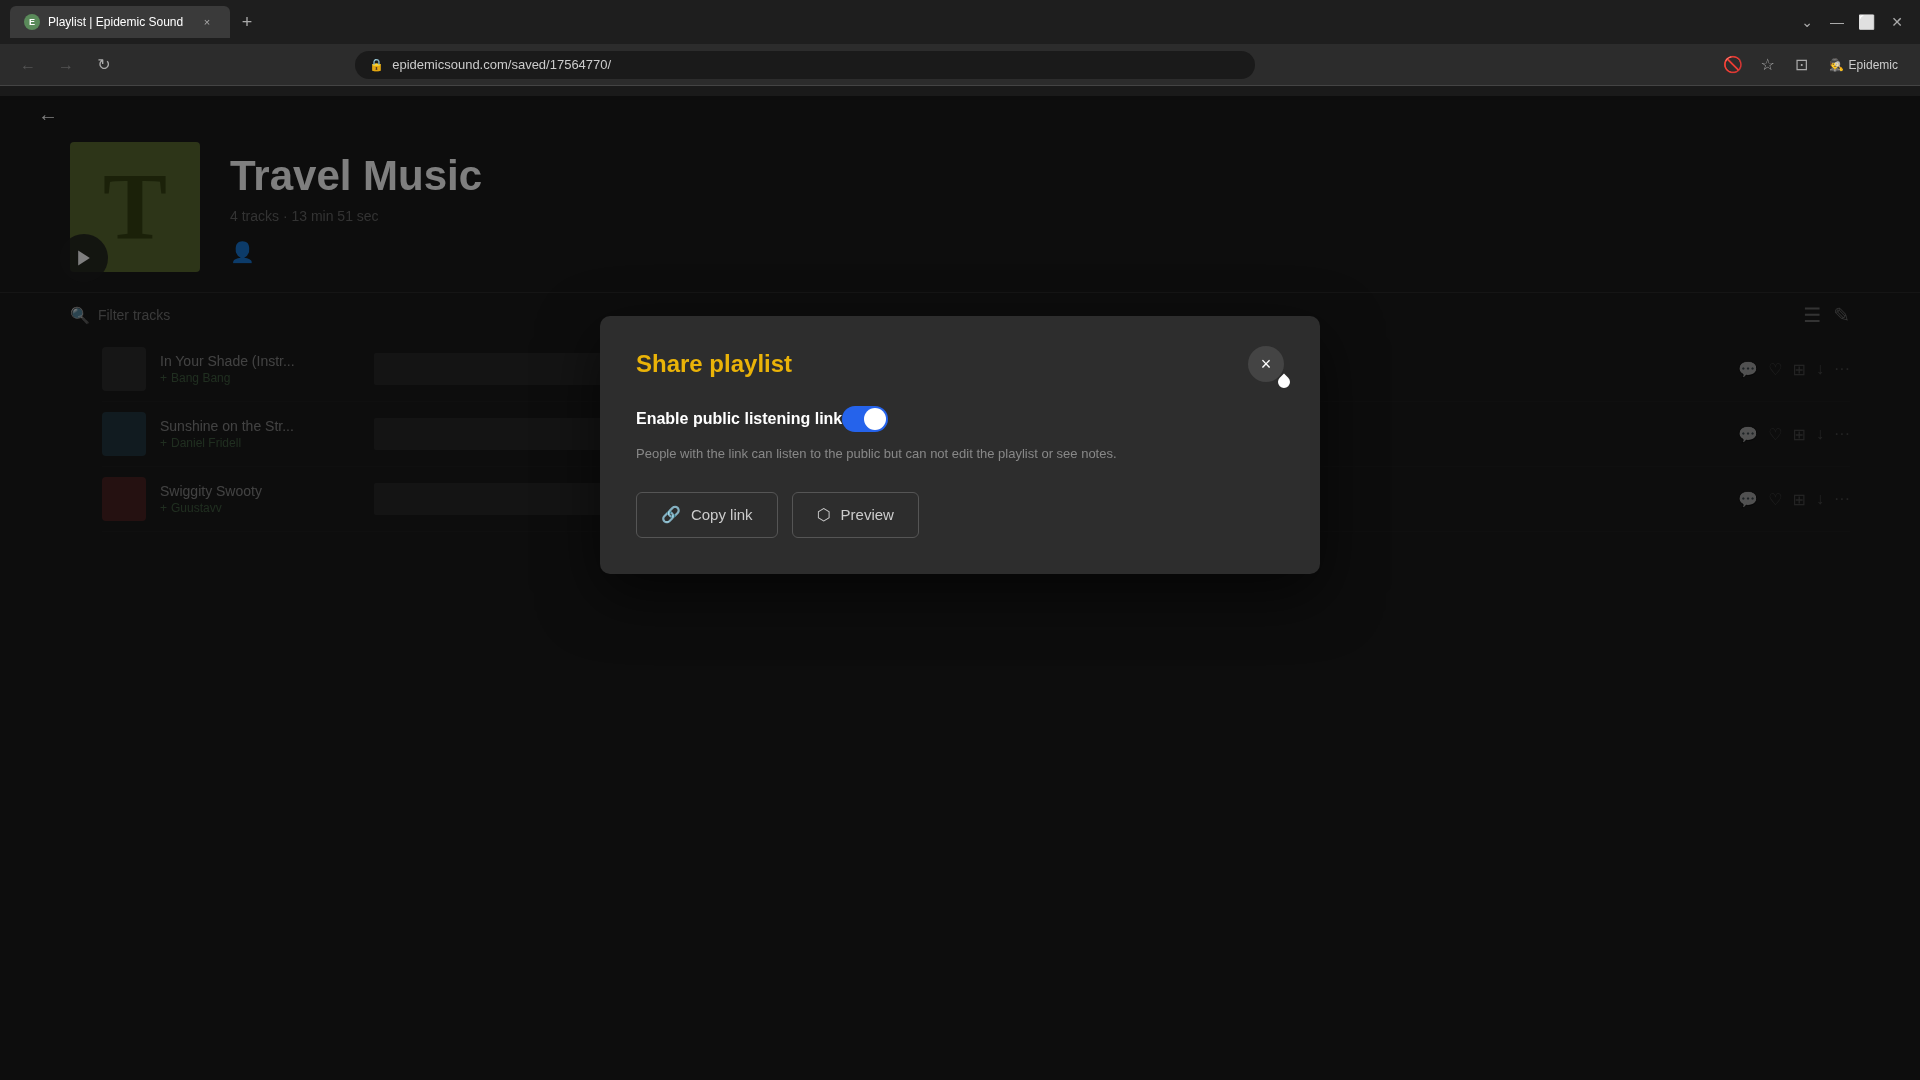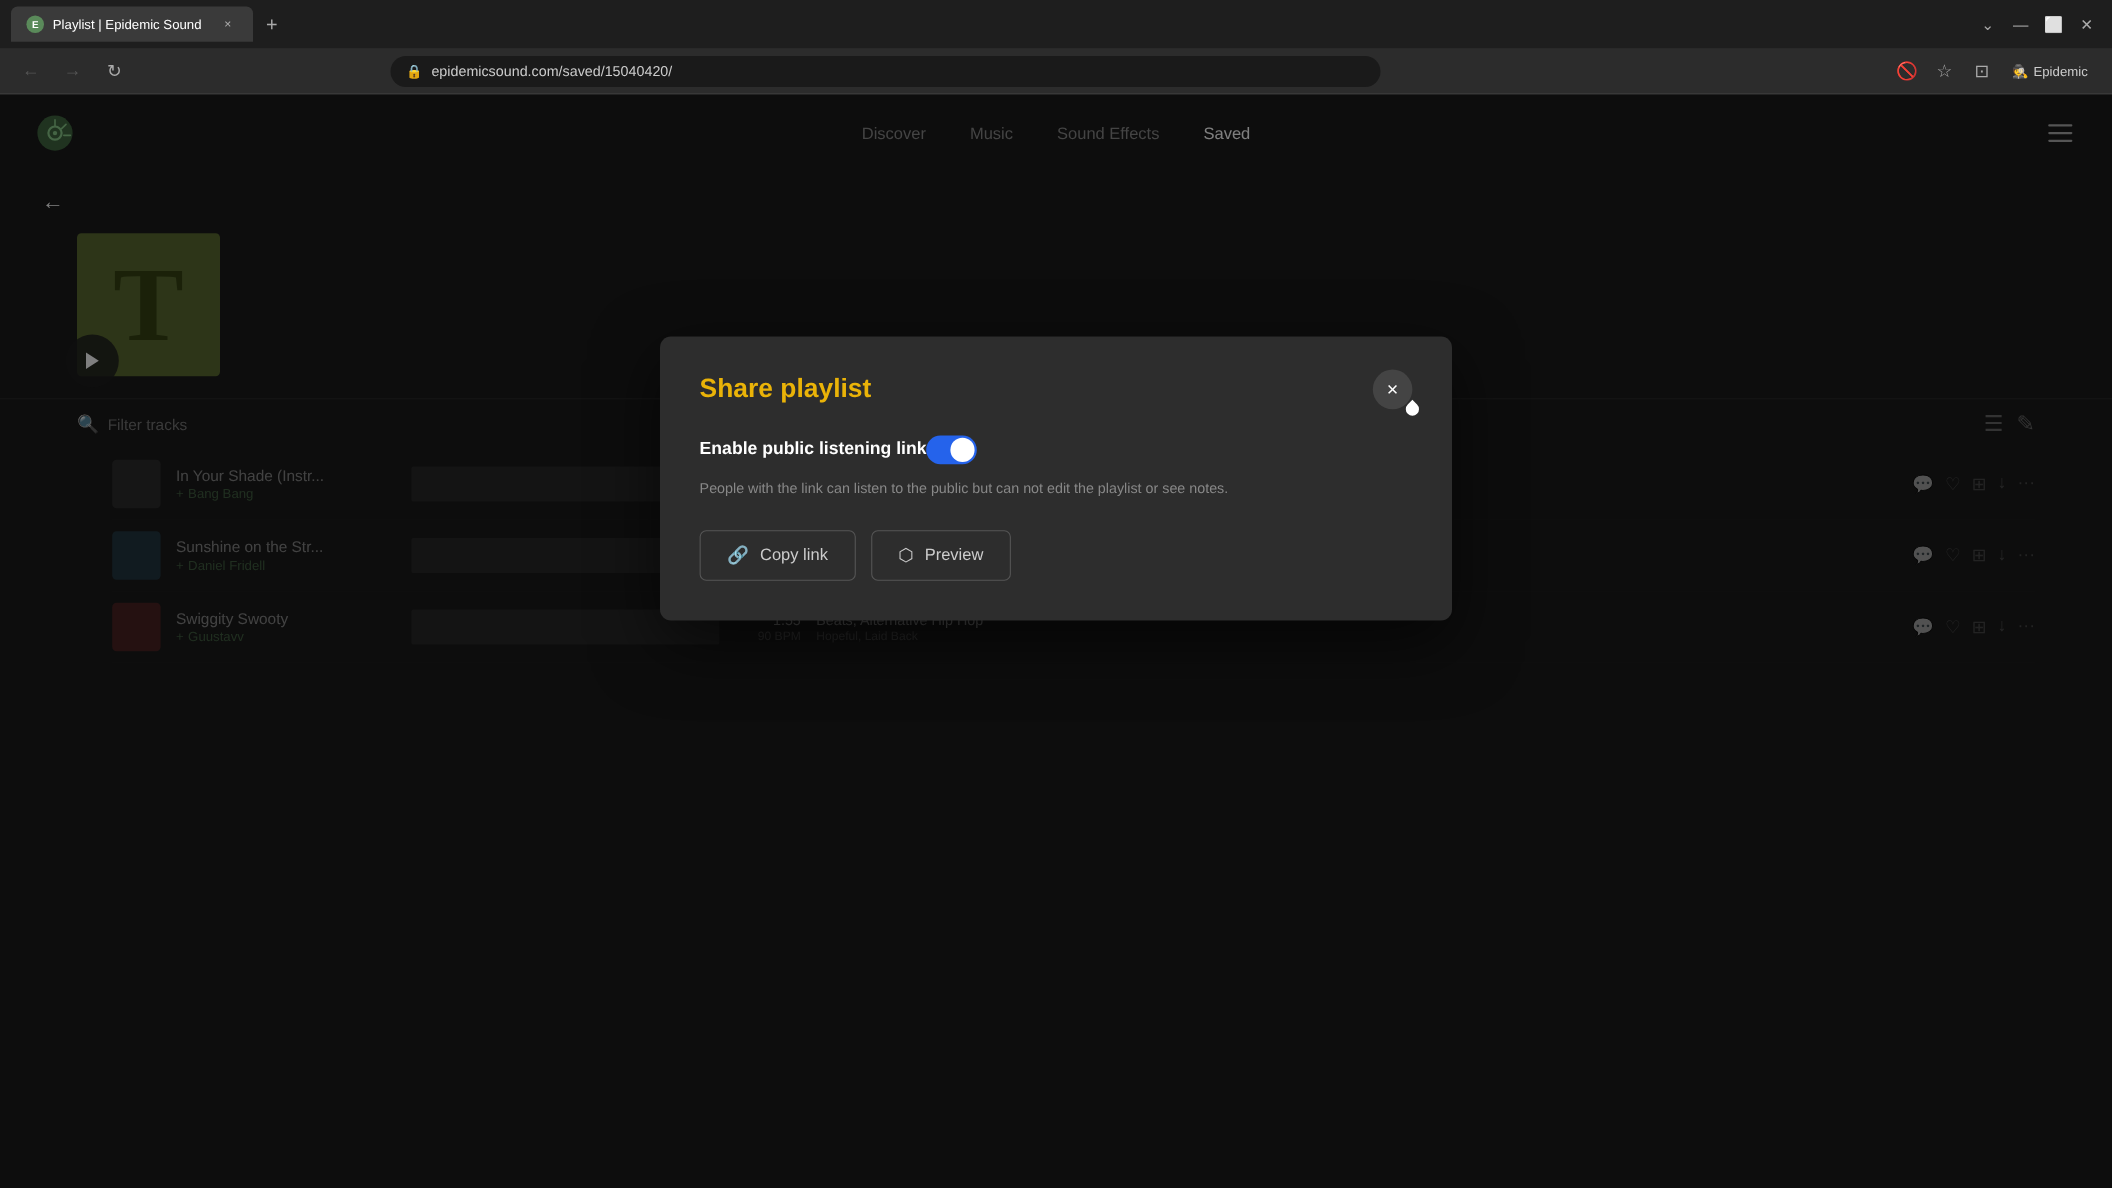--- a/index.html
+++ b/index.html
@@ -542,67 +542,53 @@
       <div class="close-btn">✕</div>
     </div>
   </div>
 
   <div class="address-bar-row">
     <div class="nav-btn disabled">←</div>
     <div class="nav-btn disabled">→</div>
     <div class="nav-btn">↻</div>
     <div class="address-bar">
       <span class="address-bar-icon">🔒</span>
-      <span class="address-text">epidemicsound.com/saved/15040420/</span>
+      <span class="address-text">epidemicsound.com/saved/17564770/</span>
     </div>
     <div class="address-bar-actions">
       <div class="address-action-btn">🚫</div>
       <div class="address-action-btn">☆</div>
       <div class="address-action-btn">⊡</div>
       <div class="incognito-badge">
         <span>🕵</span>
         <span>Epidemic</span>
       </div>
     </div>
   </div>
 </div>
 
 <div class="app">
 
-  <div class="top-nav">
-    <div class="logo">
-      <svg viewBox="0 0 36 36" fill="none" xmlns="http://www.w3.org/2000/svg">
-        <circle cx="18" cy="18" r="16" fill="#4a7a4a" opacity="0.8"></circle>
-        <path d="M12 18 A6 6 0 1 0 24 18 A6 6 0 1 0 12 18" fill="none" stroke="#8aca8a" stroke-width="2"></path>
-        <circle cx="18" cy="18" r="2" fill="#8aca8a"></circle>
-        <path d="M18 12 L18 6 M24 14 L28 10 M26 20 L32 20" stroke="#8aca8a" stroke-width="1.5" stroke-linecap="round"></path>
-      </svg>
-    </div>
-    <nav class="nav-links">
-      <a class="nav-link">Discover</a>
-      <a class="nav-link">Music</a>
-      <a class="nav-link">Sound Effects</a>
-      <a class="nav-link active">Saved</a>
-    </nav>
-    <div class="hamburger">
-      <span></span>
-        <span></span>
-        <span></span>
-    </div>
-  </div>
 
   <div class="back-btn">←</div>
 
   <div class="playlist-header">
     <div class="playlist-thumbnail">
       <span class="playlist-thumbnail-letter">T</span>
       <div class="play-overlay">
         <svg viewBox="0 0 24 24">
             <polygon points="5,3 19,12 5,21"></polygon>
           </svg>
+      </div>
+    </div>
+    <div class="playlist-info">
+      <div class="playlist-title">Travel Music</div>
+      <div class="playlist-meta">4 tracks · 13 min 51 sec</div>
+      <div class="playlist-actions">
+        <span class="share-icon-btn">👤</span>
       </div>
     </div>
   </div>
 
   <div class="filter-bar">
     <div class="search-filter">
       <span class="search-filter-icon">🔍</span>
       <input type="text" placeholder="Filter tracks" style="">
     </div>
     <div class="filter-actions">

